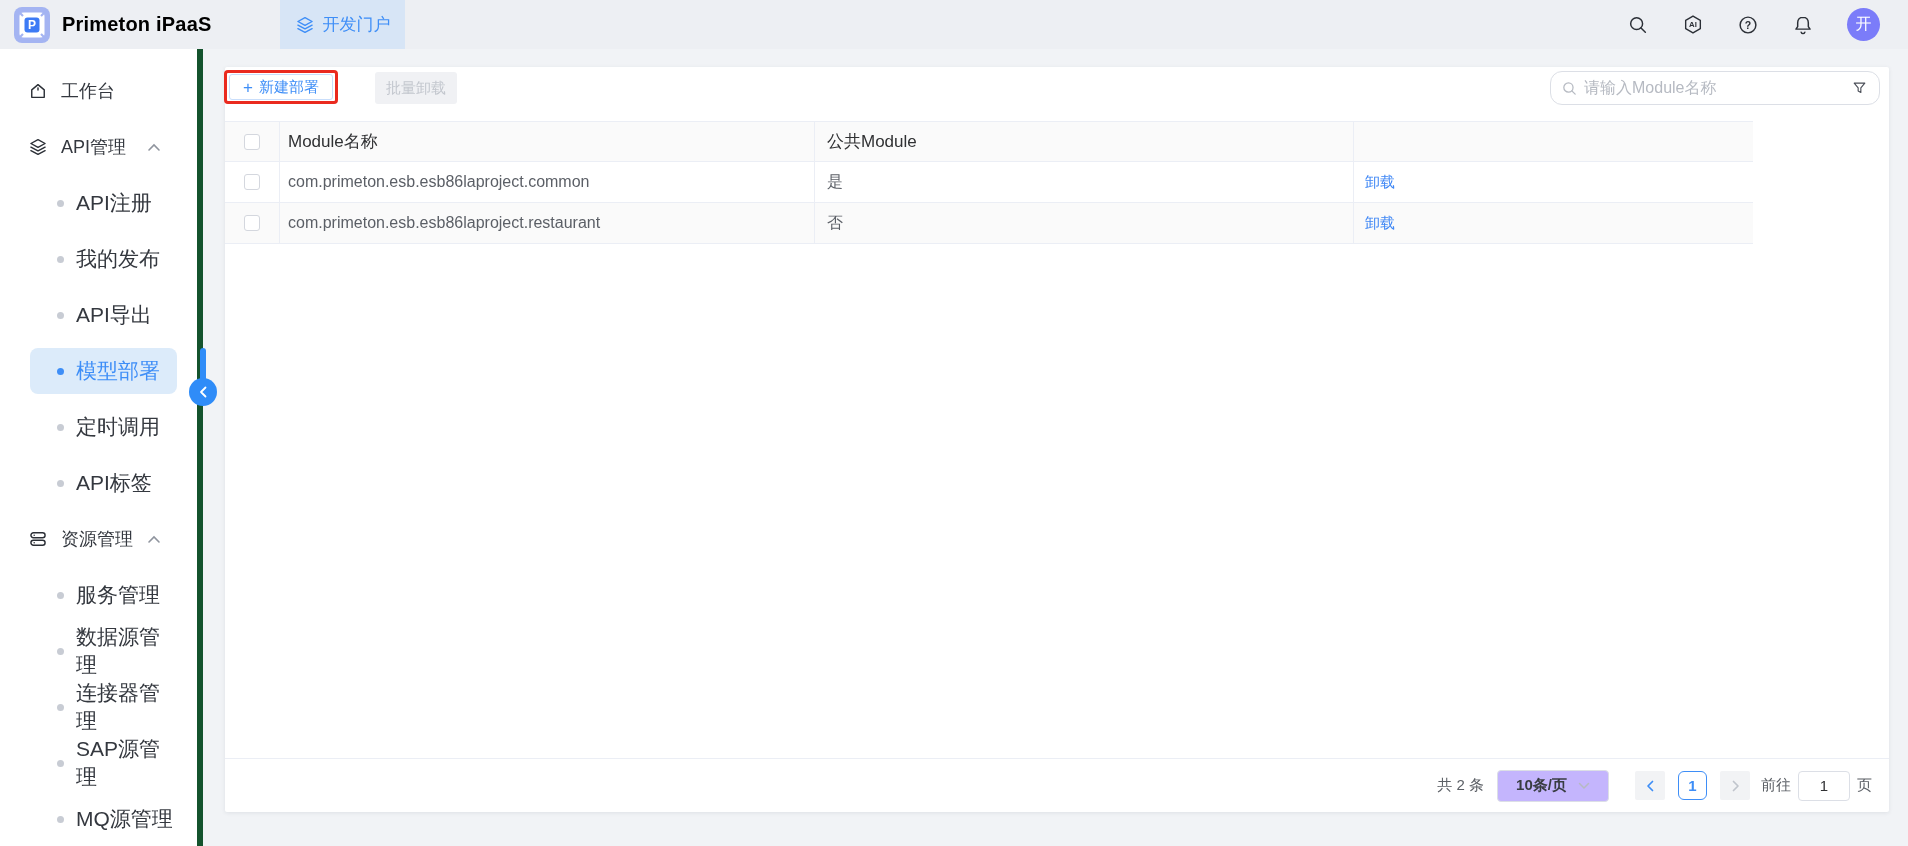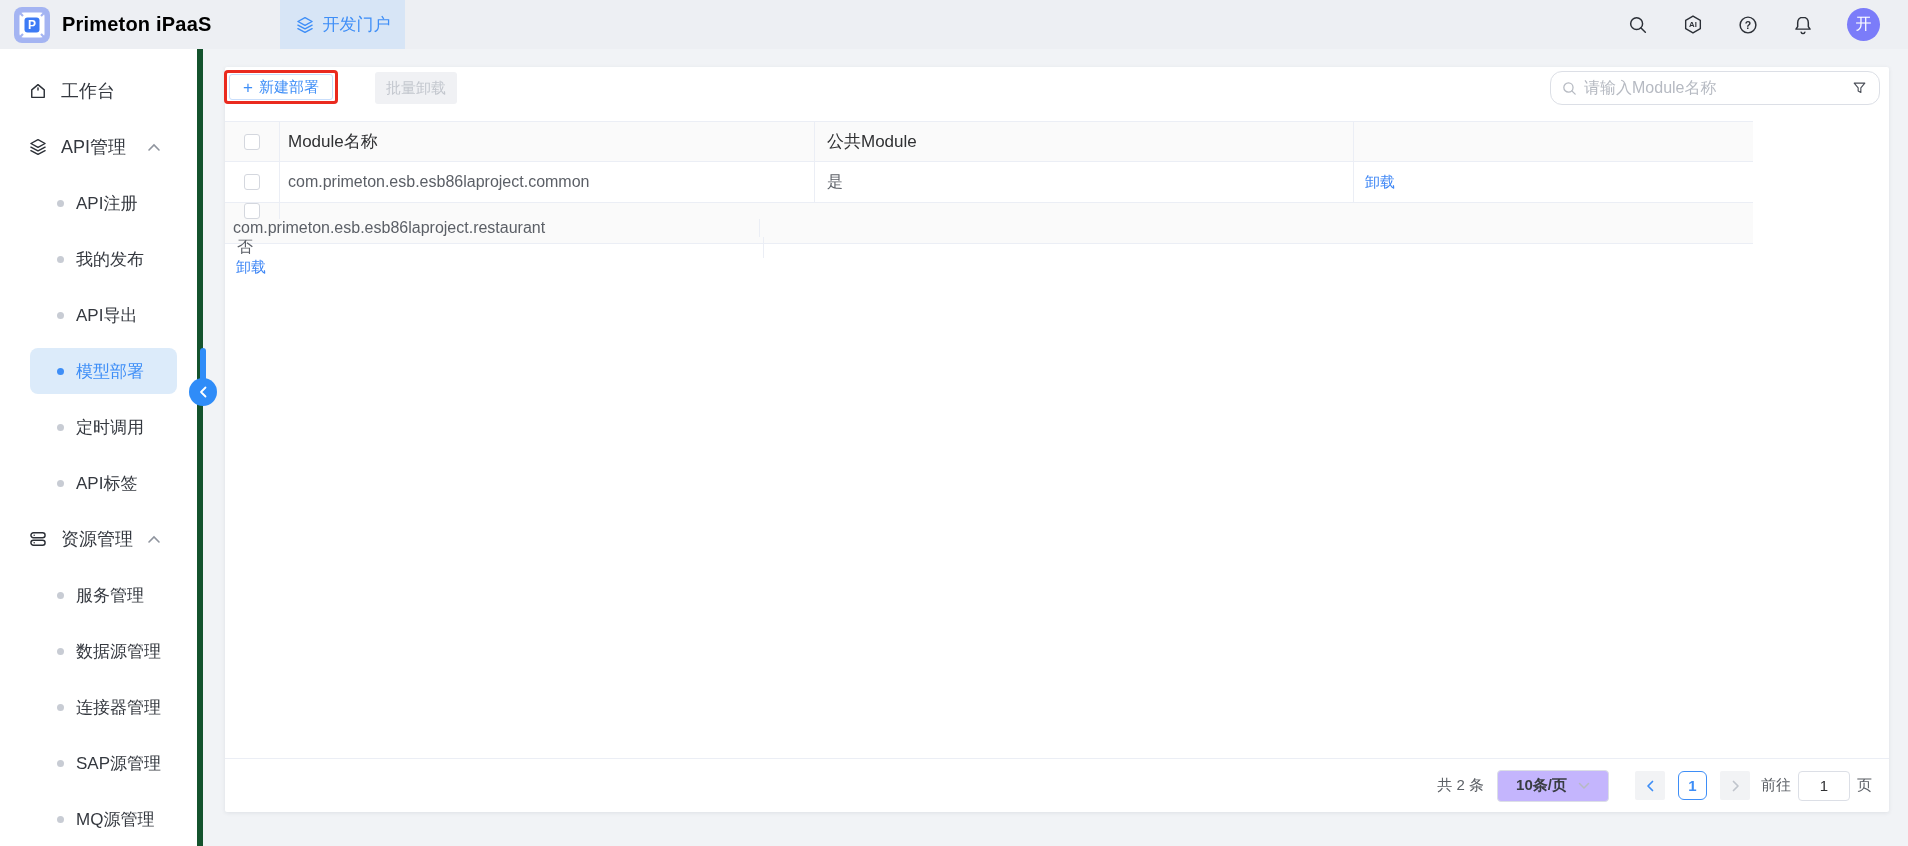--- a/index.html
+++ b/index.html
@@ -16,21 +16,21 @@
   .hicon { width:22px; height:22px; color:#2b2f36; display:flex; align-items:center; justify-content:center; cursor:pointer; }
   .avatar { width:33px; height:33px; border-radius:50%; background:#7b7cf9; color:#fff; font-size:16px; display:flex; align-items:center; justify-content:center; cursor:pointer; }
 
   
   .sidebar { position:absolute; top:49px; left:0; width:203px; height:797px; background:#fff; border-right:6px solid #14532d; padding-top:14px; overflow:hidden; z-index:2; }
   .nav-item { height:56px; display:flex; align-items:center; cursor:pointer; font-size:18px; color:#34383f; }
   .nav-item.lvl-top, .nav-item.lvl-group { padding-left:28px; gap:13px; }
   .nav-item .gicon { width:20px; height:20px; color:#2b2f36; flex:0 0 auto; }
   .nav-item .chev { margin-left:auto; margin-right:36px; color:#8f949e; }
   .nav-sub { height:56px; display:flex; align-items:center; cursor:pointer; }
-  .nav-sub .pill { margin-left:30px; width:147px; height:46px; border-radius:8px; display:flex; align-items:center; padding-left:27px; gap:12px; font-size:17px; color:#34383f; }
+  .nav-sub .pill { margin-left:30px; width:147px; height:46px; border-radius:8px; display:flex; align-items:center; padding-left:27px; gap:12px; font-size:21px; color:#34383f; }
   .nav-sub .dot { width:7px; height:7px; border-radius:50%; background:#c8ccd4; flex:0 0 auto; }
   .nav-sub.selected .pill { background:#dcebfa; color:#3e8ef7; }
   .nav-sub.selected .dot { background:#3e8ef7; }
 
   
   .side-bar-accent { position:absolute; left:200px; top:348px; width:6px; height:40px; background:#2f8cf8; border-radius:3px; z-index:6; }
   .collapse-handle { position:absolute; left:189px; top:378px; width:28px; height:28px; border-radius:50%; background:#2f8cf8; display:flex; align-items:center; justify-content:center; cursor:pointer; z-index:7; }
 
   
   .main { position:absolute; left:204px; top:49px; width:1704px; height:797px; background:#f1f3f6; }
@@ -45,21 +45,21 @@
   .search-box input { flex:1; border:none; outline:none; font-size:16px; color:#303133; padding:0 6px; min-width:0; font-family:inherit; }
   .search-box input::placeholder { color:#b6bac2; }
   .search-mag { margin-left:10px; color:#b6bac2; display:flex; }
   .search-funnel { margin-right:11px; color:#4a4e57; display:flex; cursor:pointer; }
 
   
   .table { position:absolute; left:0; top:54px; width:1528px; }
   .t-row { display:flex; width:100%; height:41px; align-items:center; border-bottom:1px solid #ebeef5; }
   .t-head { background:#fafafa; border-top:1px solid #ebeef5; font-size:17px; color:#303133; font-weight:500; }
   .t-body { font-size:16px; color:#5b5f66; }
-  .t-body.striped { background:#fafafa;flex-direction:column; }
+  .t-body.striped { background:#fafafa; }
   .c-check { width:55px; display:flex; align-items:center; justify-content:center; align-self:stretch; border-right:1px solid #ebeef5; }
   .c-name { width:535px; padding-left:8px; align-self:stretch; display:flex; align-items:center; border-right:1px solid #ebeef5; }
   .c-public { width:539px; padding-left:12px; align-self:stretch; display:flex; align-items:center; border-right:1px solid #ebeef5; }
   .c-ops { flex:1; padding-left:11px; align-self:stretch; display:flex; align-items:center; }
   .checkbox { width:16px; height:16px; border:1px solid #d4d7de; border-radius:3px; background:#fff; cursor:pointer; }
   .link { color:#3f87f5; font-size:15px; cursor:pointer; text-decoration:none; }
 
   
   .footer { position:absolute; left:0; bottom:0; width:100%; height:54px; border-top:1px solid #ebeef5; display:flex; align-items:center; justify-content:flex-end; padding-right:17px; font-size:15px; color:#5c6066; }
   .pg-total { margin-right:13px; }

